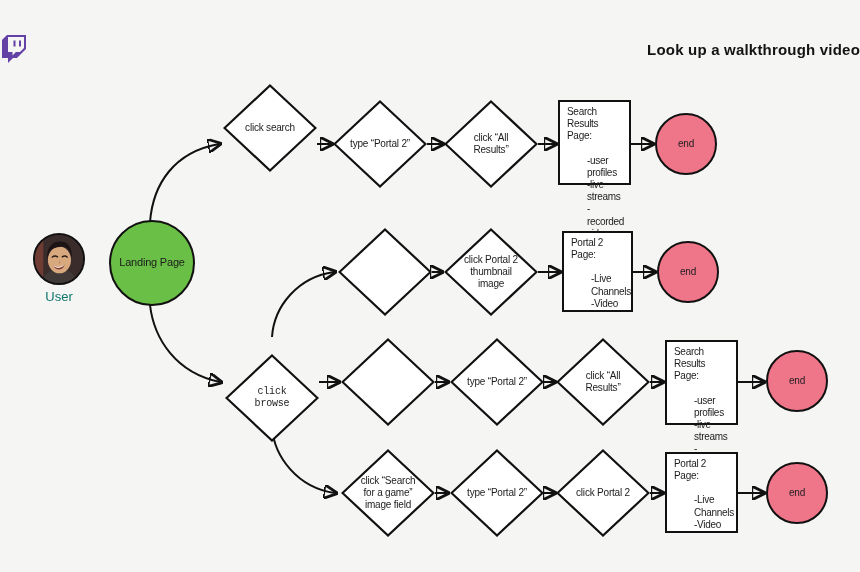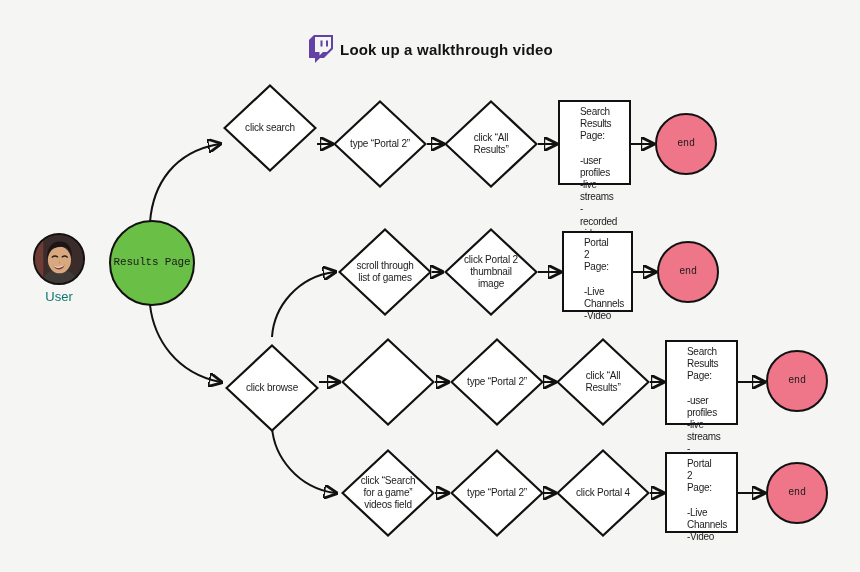--- a/index.html
+++ b/index.html
@@ -9,43 +9,43 @@
     --start-fill:#6abf46;
     --end-fill:#ef7589;
     --twitch-purple:#6441a4;
     --text:#1c1c1c;
   }
   html,body{margin:0;padding:0;background:var(--background);}
   body{font-family:"Liberation Sans","DejaVu Sans",sans-serif;color:var(--text);}
   .stage{position:relative;width:860px;height:572px;background:var(--background);overflow:hidden;}
 
   
-  .title-row{position:absolute;top:33px;left:0;right:0;height:32px;display:flex;justify-content:center;align-items:center;gap:5px;}
+  .title-row{position:absolute;top:33px;left:0;right:0;height:32px;display:flex;justify-content:space-between;align-items:center;gap:5px;}
   .title-text{font-size:15px;font-weight:700;letter-spacing:.2px;color:#131313;}
 
   
   .wires{position:absolute;left:0;top:0;width:860px;height:572px;}
   .wires path,.wires line{stroke:var(--stroke);stroke-width:2;fill:none;}
 
   
   .node{position:absolute;display:flex;align-items:center;justify-content:center;text-align:center;box-sizing:border-box;}
   .node-label{font-size:10px;line-height:1.2;letter-spacing:-.2px;color:var(--text);}
 
   .diamond{width:94px;height:88px;}
   .diamond svg{position:absolute;inset:0;}
   .diamond .node-label{position:relative;padding:0 13px;}
   .diamond polygon{fill:var(--node-fill);stroke:var(--stroke);stroke-width:2.2;}
 
-  .circle{border-radius:50%;border:2.5px solid var(--stroke);font-family:Liberation Mono, monospace;}
+  .circle{border-radius:50%;border:2.5px solid var(--stroke);}
   .start-circle{width:86px;height:86px;background:var(--start-fill);}
   .end-circle{width:62px;height:62px;background:var(--end-fill);font-size:11px;}
 
-  .page-box{position:absolute;box-sizing:border-box;border:2.5px solid var(--stroke);background:var(--node-fill);padding:4px 20px;font-size:10px;line-height:1.22;letter-spacing:-.3px;}
+  .page-box{position:absolute;box-sizing:border-box;border:2.5px solid var(--stroke);background:var(--node-fill);padding:4px 7px;font-size:10px;line-height:1.22;letter-spacing:-.3px;}
   .page-box .page-items{margin-top:12px;}
-  .page-box .page-item{display:block;}
+  .page-box .page-item{display:block;margin-left:20px;}
 
   
   .avatar{position:absolute;left:33px;top:233px;width:52px;height:52px;border-radius:50%;border:2px solid var(--stroke);overflow:hidden;box-sizing:border-box;background:#36292a;}
   .avatar svg{display:block;width:100%;height:100%;}
   .actor-label{position:absolute;left:25px;top:289px;width:68px;text-align:center;font-size:13px;color:#0f766e;}
 </style>
 </head>
 <body>
 
 <div class="stage">
@@ -100,21 +100,21 @@
       <path d="M18.5,24 q3,-2.4 6,-.3" stroke="#2a1d17" stroke-width="1.4" fill="none" stroke-linecap="round"></path>
       <path d="M29.5,23.7 q3,-2.1 5.6,.3" stroke="#2a1d17" stroke-width="1.4" fill="none" stroke-linecap="round"></path>
       <path d="M26.5,27 l.8,4 -1.6,0 z" fill="#b98a62"></path>
       <path d="M20,33 Q26,38.5 32,32 Q31,37 26.3,37.4 Q21.7,37.2 20,33 Z" fill="#7e3b36"></path>
       <path d="M20.6,33.2 Q26,36.3 31.4,32.4 L31,33.6 Q26,36.8 21.2,34.4 Z" fill="#ffffff"></path>
     </svg>
   </div>
   <div class="actor-label">User</div>
 
   <div class="node circle start-circle" style="left:109px;top:220px;">
-    <div class="node-label" style="font-size:11px;">Results Page</div>
+    <div class="node-label" style="font-size:11px;">Landing Page</div>
   </div>
 
   <div class="node diamond" style="left:223px;top:84px;">
     <svg viewBox="0 0 94 88">
         <polygon points="47,1.5 92.5,44 47,86.5 1.5,44"></polygon>
       </svg>
     <div class="node-label">click search</div>
   </div>
   <div class="node diamond" style="left:333px;top:100px;">
     <svg viewBox="0 0 94 88">
@@ -137,40 +137,39 @@
     </div>
   </div>
   <div class="node circle end-circle" style="left:655px;top:113px;">
     <div class="node-label">end</div>
   </div>
 
   <div class="node diamond" style="left:338px;top:228px;">
     <svg viewBox="0 0 94 88">
         <polygon points="47,1.5 92.5,44 47,86.5 1.5,44"></polygon>
       </svg>
-    <div class="node-label">scroll through list of games</div>
   </div>
   <div class="node diamond" style="left:444px;top:228px;">
     <svg viewBox="0 0 94 88">
         <polygon points="47,1.5 92.5,44 47,86.5 1.5,44"></polygon>
       </svg>
     <div class="node-label">click Portal 2 thumbnail image</div>
   </div>
   <div class="page-box" style="left:562px;top:231px;width:71px;height:81px;">
     <div class="page-title">Portal 2 Page:</div>
     <div class="page-items">
       <span class="page-item">-Live Channels</span>
       <span class="page-item">-Video</span>
     </div>
   </div>
   <div class="node circle end-circle" style="left:657px;top:241px;">
     <div class="node-label">end</div>
   </div>
 
-  <div class="node diamond" style="left:225px;top:344px;">
+  <div class="node diamond" style="left:225px;top:354px;font-family:Liberation Mono, monospace;">
     <svg viewBox="0 0 94 88">
         <polygon points="47,1.5 92.5,44 47,86.5 1.5,44"></polygon>
       </svg>
     <div class="node-label">click browse</div>
   </div>
   <div class="node diamond" style="left:341px;top:338px;">
     <svg viewBox="0 0 94 88">
         <polygon points="47,1.5 92.5,44 47,86.5 1.5,44"></polygon>
       </svg>
   </div>
@@ -195,33 +194,33 @@
     </div>
   </div>
   <div class="node circle end-circle" style="left:766px;top:350px;">
     <div class="node-label">end</div>
   </div>
 
   <div class="node diamond" style="left:341px;top:449px;">
     <svg viewBox="0 0 94 88">
         <polygon points="47,1.5 92.5,44 47,86.5 1.5,44"></polygon>
       </svg>
-    <div class="node-label">click “Search for a game” videos field</div>
+    <div class="node-label">click “Search for a game” image field</div>
   </div>
   <div class="node diamond" style="left:450px;top:449px;">
     <svg viewBox="0 0 94 88">
         <polygon points="47,1.5 92.5,44 47,86.5 1.5,44"></polygon>
       </svg>
     <div class="node-label">type “Portal 2”</div>
   </div>
   <div class="node diamond" style="left:556px;top:449px;">
     <svg viewBox="0 0 94 88">
         <polygon points="47,1.5 92.5,44 47,86.5 1.5,44"></polygon>
       </svg>
-    <div class="node-label">click Portal 4</div>
+    <div class="node-label">click Portal 2</div>
   </div>
   <div class="page-box" style="left:665px;top:452px;width:73px;height:81px;">
     <div class="page-title">Portal 2 Page:</div>
     <div class="page-items">
       <span class="page-item">-Live Channels</span>
       <span class="page-item">-Video</span>
     </div>
   </div>
   <div class="node circle end-circle" style="left:766px;top:462px;">
     <div class="node-label">end</div>

